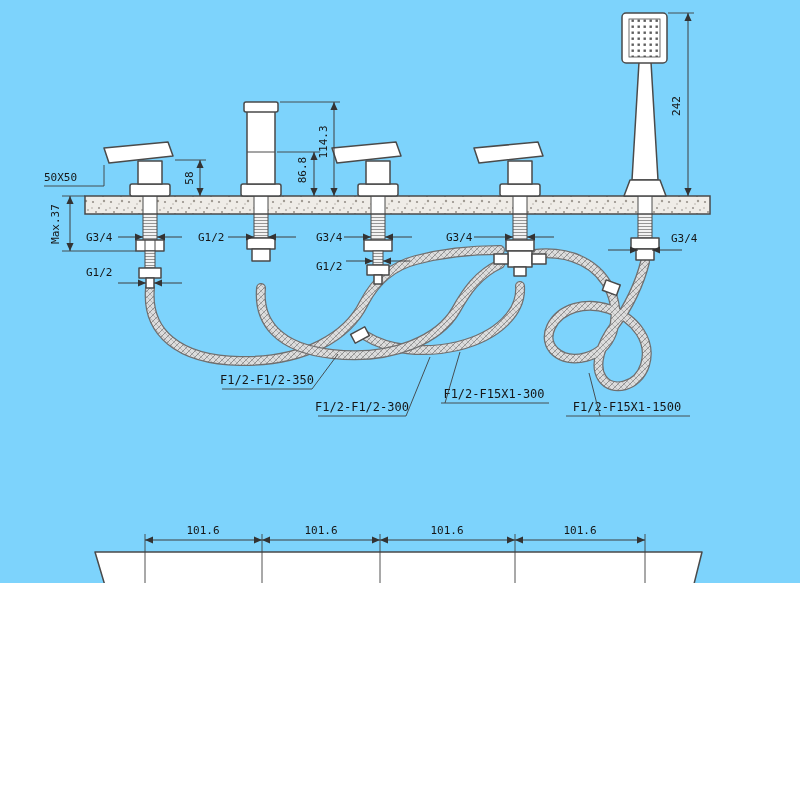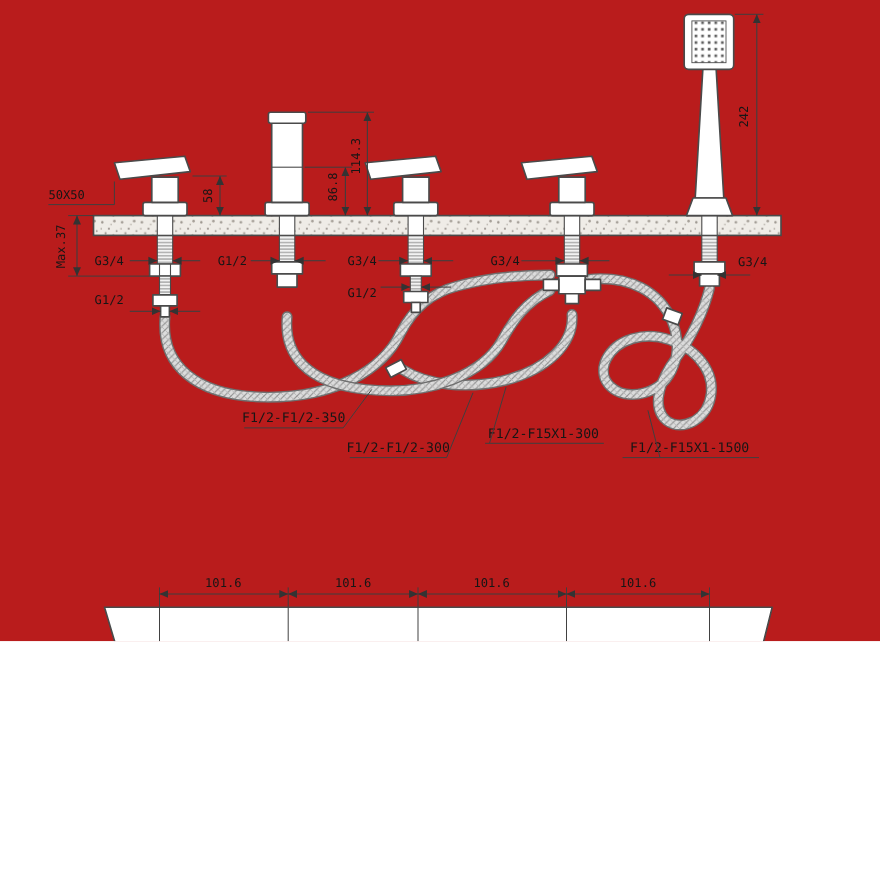--- a/index.html
+++ b/index.html
@@ -1,16 +1,16 @@
 <!DOCTYPE html>
 <html><head>
 <meta charset="utf-8">
 <style>
   html,body{margin:0;padding:0;background:#ffffff;}
-  .page{width:800px;height:583px;background:#b91c1c;position:relative;overflow:hidden;
+  .page{width:800px;height:583px;background:#7dd3fc;position:relative;overflow:hidden;
         font-family:"DejaVu Sans Mono","Liberation Mono",monospace;}
   svg{display:block;}
   .draw{fill:#ffffff;stroke:#4a4a4a;stroke-width:1.5;stroke-linejoin:round;}
   .thin{fill:none;stroke:#4a4a4a;stroke-width:1;}
   .ext{stroke:#3f3f3f;stroke-width:0.9;fill:none;}
   .dim{stroke:#3f3f3f;stroke-width:1;fill:none;}
   .hose-outline{fill:none;stroke:#6f6f6f;stroke-width:10;stroke-linecap:round;}
   .hose-fill{fill:none;stroke:url(#braid);stroke-width:7.5;stroke-linecap:round;}
   text.lbl{font-family:"DejaVu Sans Mono","Liberation Mono",monospace;font-size:12px;fill:#161616;}
   text.sm{font-family:"DejaVu Sans Mono","Liberation Mono",monospace;font-size:11px;fill:#161616;}

